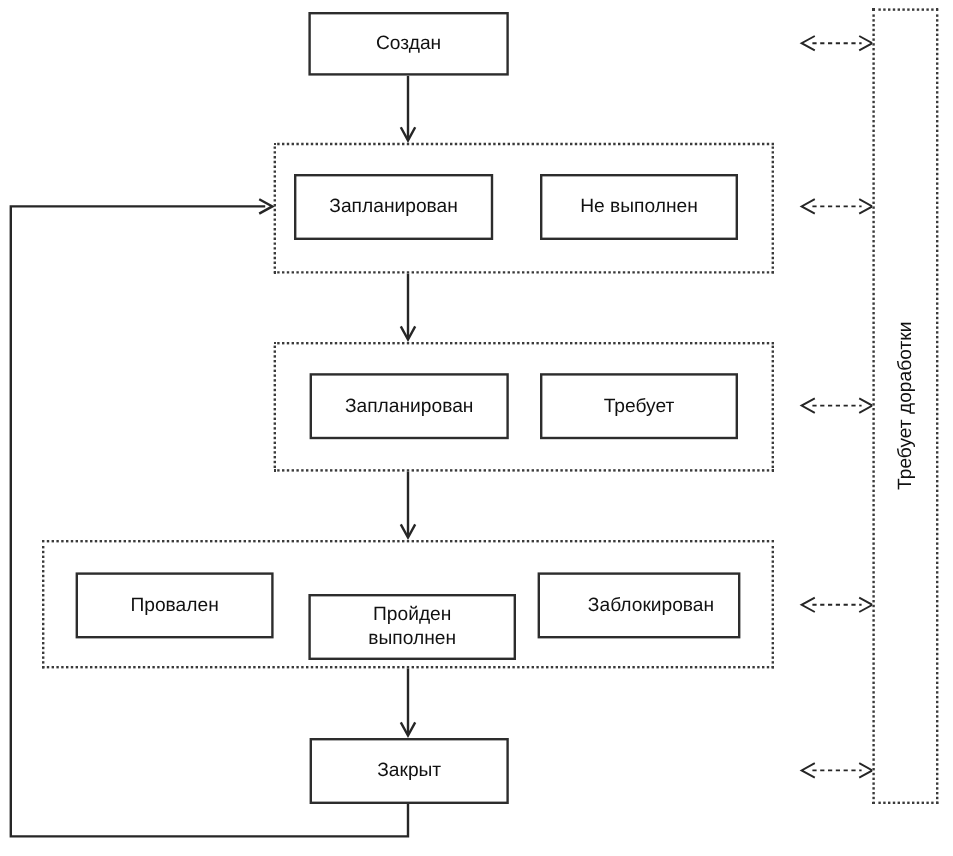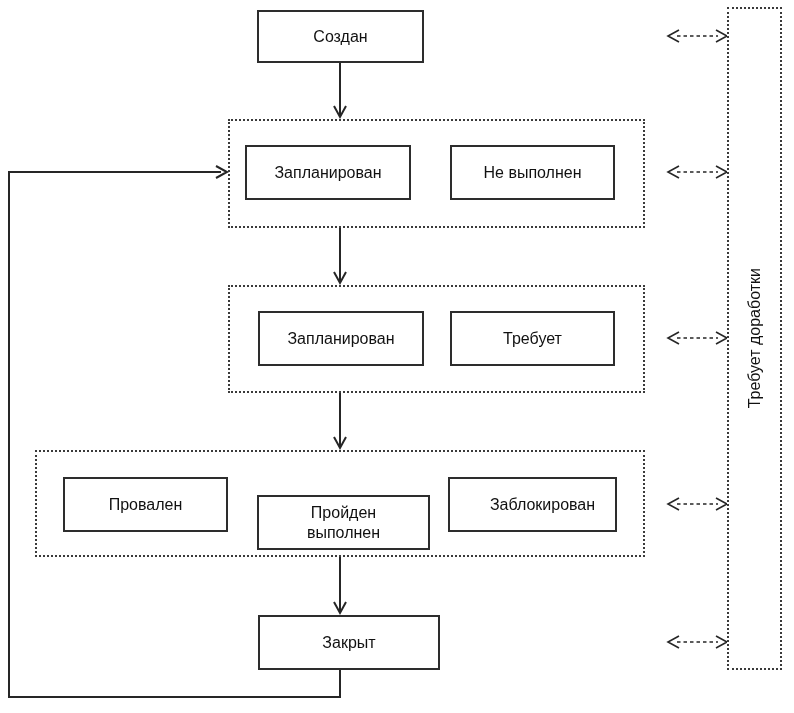--- a/index.html
+++ b/index.html
@@ -65,21 +65,21 @@
   .g-planned     { left: 228px; top: 119px; width: 417px; height: 109px; }
   .n-planned     { left: 245px; top: 145px; width: 166px; height: 55px; }
   .n-notexec     { left: 450px; top: 145px; width: 165px; height: 55px; }
   .g-executing   { left: 228px; top: 285px; width: 417px; height: 108px; }
   .n-inprogress  { left: 258px; top: 311px; width: 166px; height: 55px; }
   .n-skipped     { left: 450px; top: 311px; width: 165px; height: 55px; }
   .g-results     { left: 35px;  top: 450px; width: 610px; height: 107px; }
   .n-failed      { left: 63px;  top: 477px; width: 165px; height: 55px; }
   .n-passed      { left: 257px; top: 477px; width: 173px; height: 55px; margin-top: 18px; }
   .n-blocked     { left: 448px; top: 477px; width: 169px; height: 55px; padding-left: 20px; }
-  .n-closed      { left: 258px; top: 615px; width: 182px; height: 55px; }
+  .n-closed      { left: 258px; top: 615px; width: 166px; height: 55px; }
   .b-rework      { left: 727px; top: 7px;   width: 55px;  height: 663px; }
 </style>
 </head>
 <body>
 
 <div class="canvas">
 
   <svg class="wires" width="794" height="713" viewBox="0 0 794 713">
     <defs>
       <g id="dblarrow">

